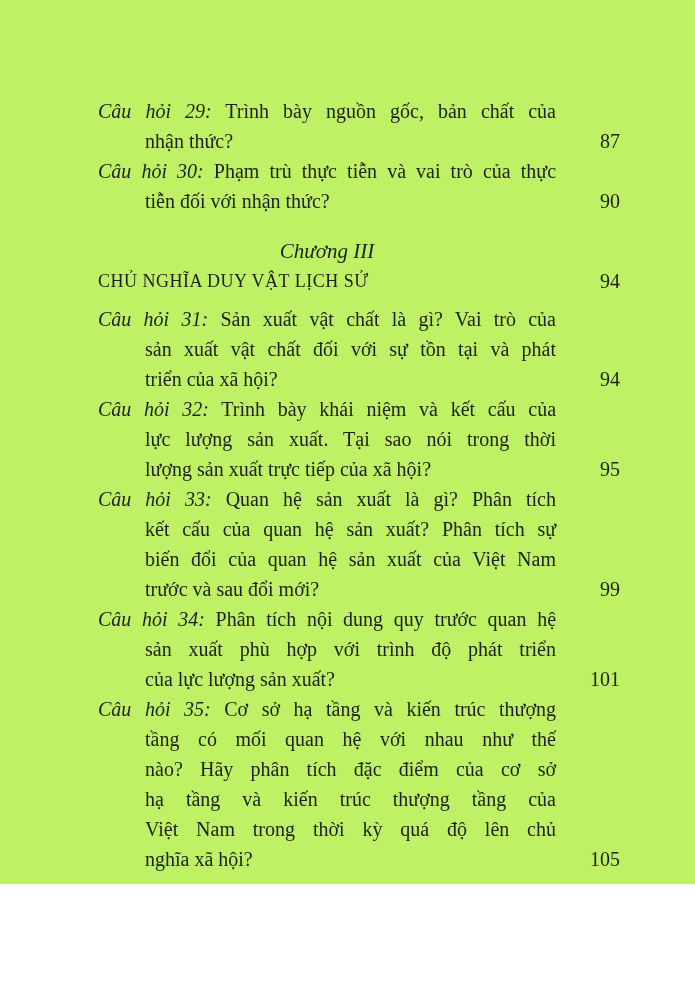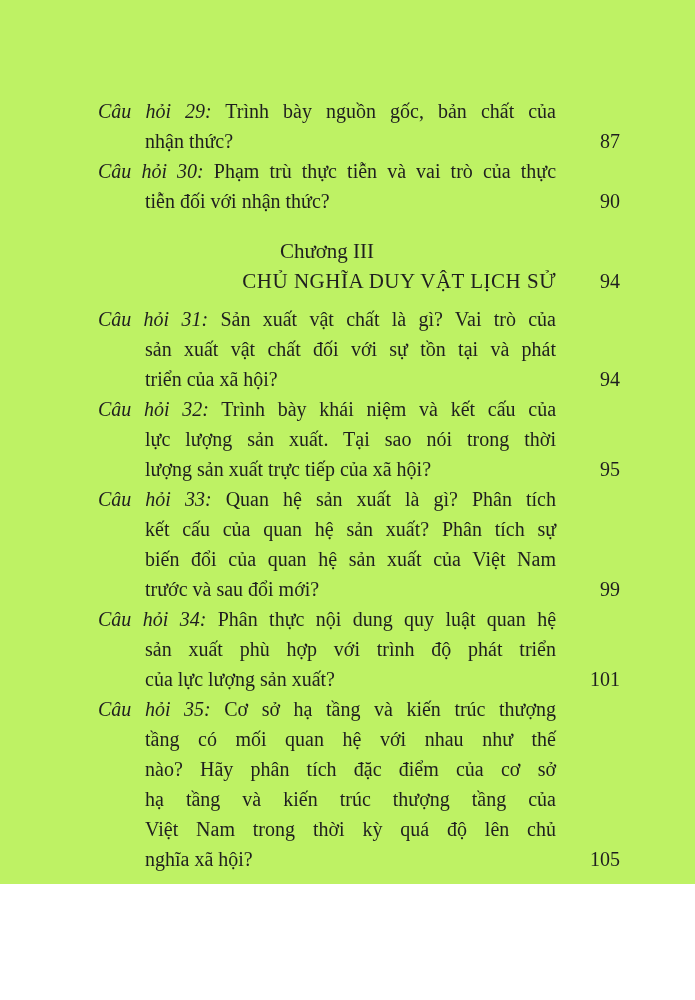--- a/index.html
+++ b/index.html
@@ -35,26 +35,27 @@
     position: absolute;
     right: 0;
     bottom: 0;
     line-height: 30px;
     text-align: center;
   }
   .chapter { position: relative; margin: 20px 0 8px 0; }
   .kicker {
     width: 458px;
     text-align: center;
+    font-style: italic;
     font-size: 21px;
   }
   .ch-title {
     width: 458px;
-    text-align: right;
-    font-size: 21px;
+    text-align: left;
+    font-size: 18px;
     letter-spacing: 0.5px;
   }
   .book-pagenum {
     position: absolute;
     left: 98px;
     top: 903px;
     font-size: 21px;
     line-height: 30px;
   }
   .watermark {
@@ -127,21 +128,21 @@
         <div class="line l-first"><span class="lbl">Câu hỏi 33:</span> <span>Quan hệ sản xuất là gì? Phân tích</span></div>
         <div class="line">kết cấu của quan hệ sản xuất? Phân tích sự</div>
         <div class="line">biến đổi của quan hệ sản xuất của Việt Nam</div>
         <div class="line l-last">trước và sau đổi mới?</div>
       </div>
       <span class="pagenum">99</span>
     </div>
 
     <div class="entry">
       <div class="lines">
-        <div class="line l-first"><span class="lbl">Câu hỏi 34:</span> <span>Phân thực nội dung quy luật quan hệ</span></div>
+        <div class="line l-first"><span class="lbl">Câu hỏi 34:</span> <span>Phân tích nội dung quy trước quan hệ</span></div>
         <div class="line">sản xuất phù hợp với trình độ phát triển</div>
         <div class="line l-last">của lực lượng sản xuất?</div>
       </div>
       <span class="pagenum">101</span>
     </div>
 
     <div class="entry">
       <div class="lines">
         <div class="line l-first"><span class="lbl">Câu hỏi 35:</span> <span>Cơ sở hạ tầng và kiến trúc thượng</span></div>
         <div class="line">tầng có mối quan hệ với nhau như thế</div>

